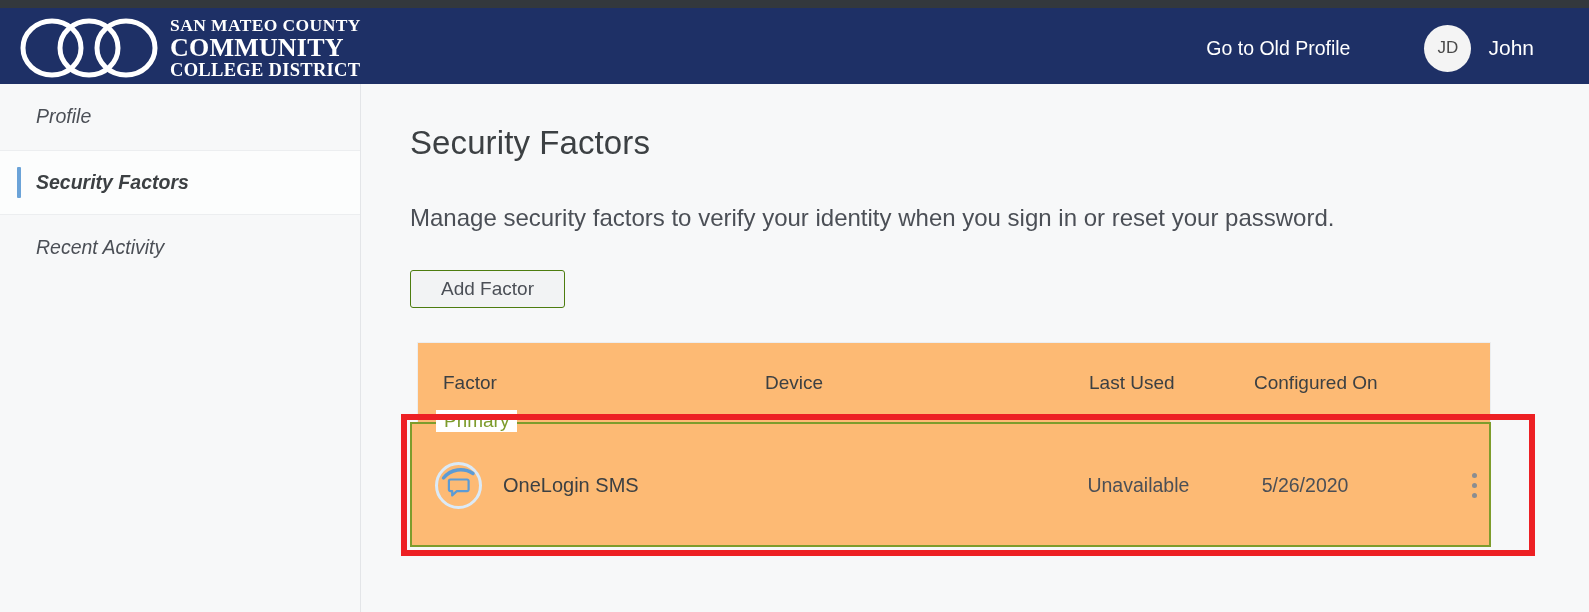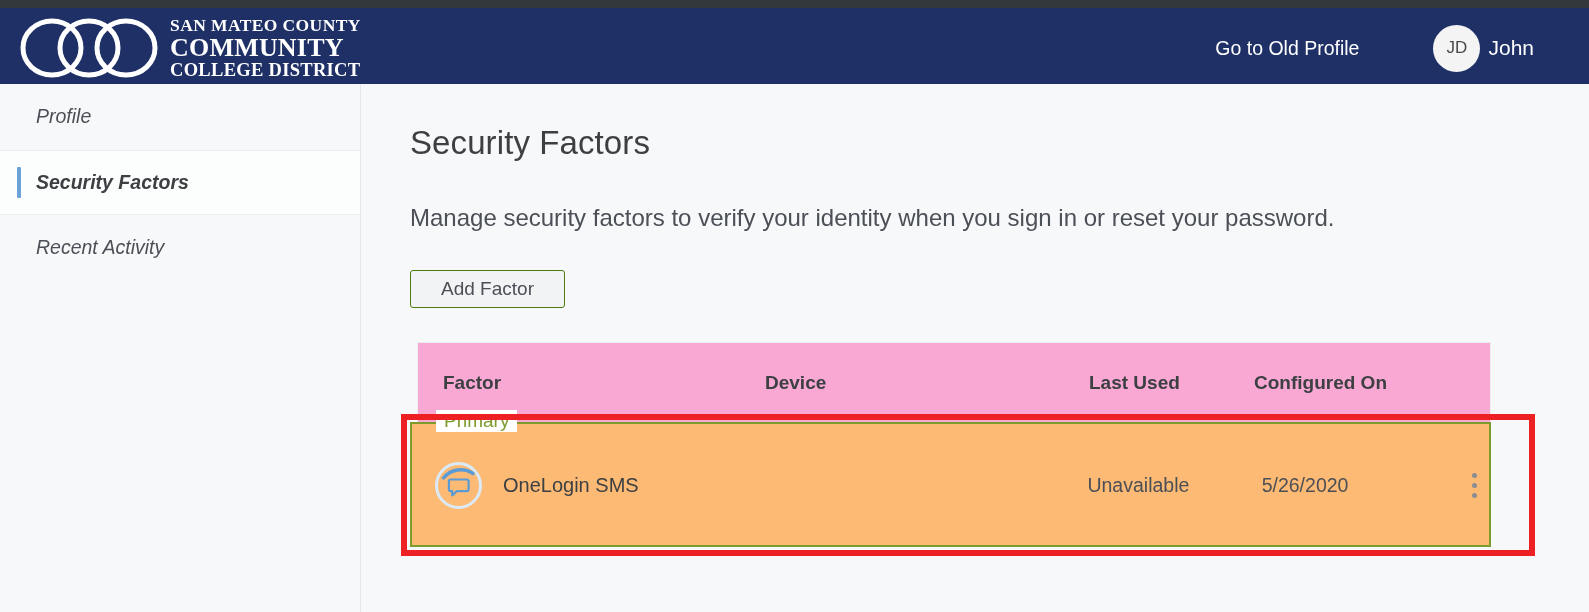--- a/index.html
+++ b/index.html
@@ -80,21 +80,21 @@
     display: flex;
     align-items: center;
     justify-content: center;
     margin-left: 74px;
     flex: none;
   }
 
   .user-name {
     color: #ffffff;
     font-size: 21px;
-    margin-left: 8px;
+    margin-left: 17px;
     white-space: nowrap;
   }
 
   
   .body-area {
     position: absolute;
     top: 84px; left: 0;
     width: 1589px;
     height: 528px;
     background: #f7f8f9;
@@ -174,25 +174,24 @@
     font-size: 19px;
     font-family: "Liberation Sans", sans-serif;
     cursor: pointer;
   }
 
   
   .table-card {
     position: absolute;
     top: 258px; left: 55px;
     width: 1074px;
-    background: #f9a8d4;
+    background: #fdba74;
     border: 1px solid #eceef0;
     border-bottom: none;
     padding-bottom: 2px;
-    font-weight: bold;
   }
 
   .table-head {
     display: flex;
     align-items: center;
     height: 79px;
     padding-left: 25px;
     color: #3c4043;
     font-size: 19px;
   }

